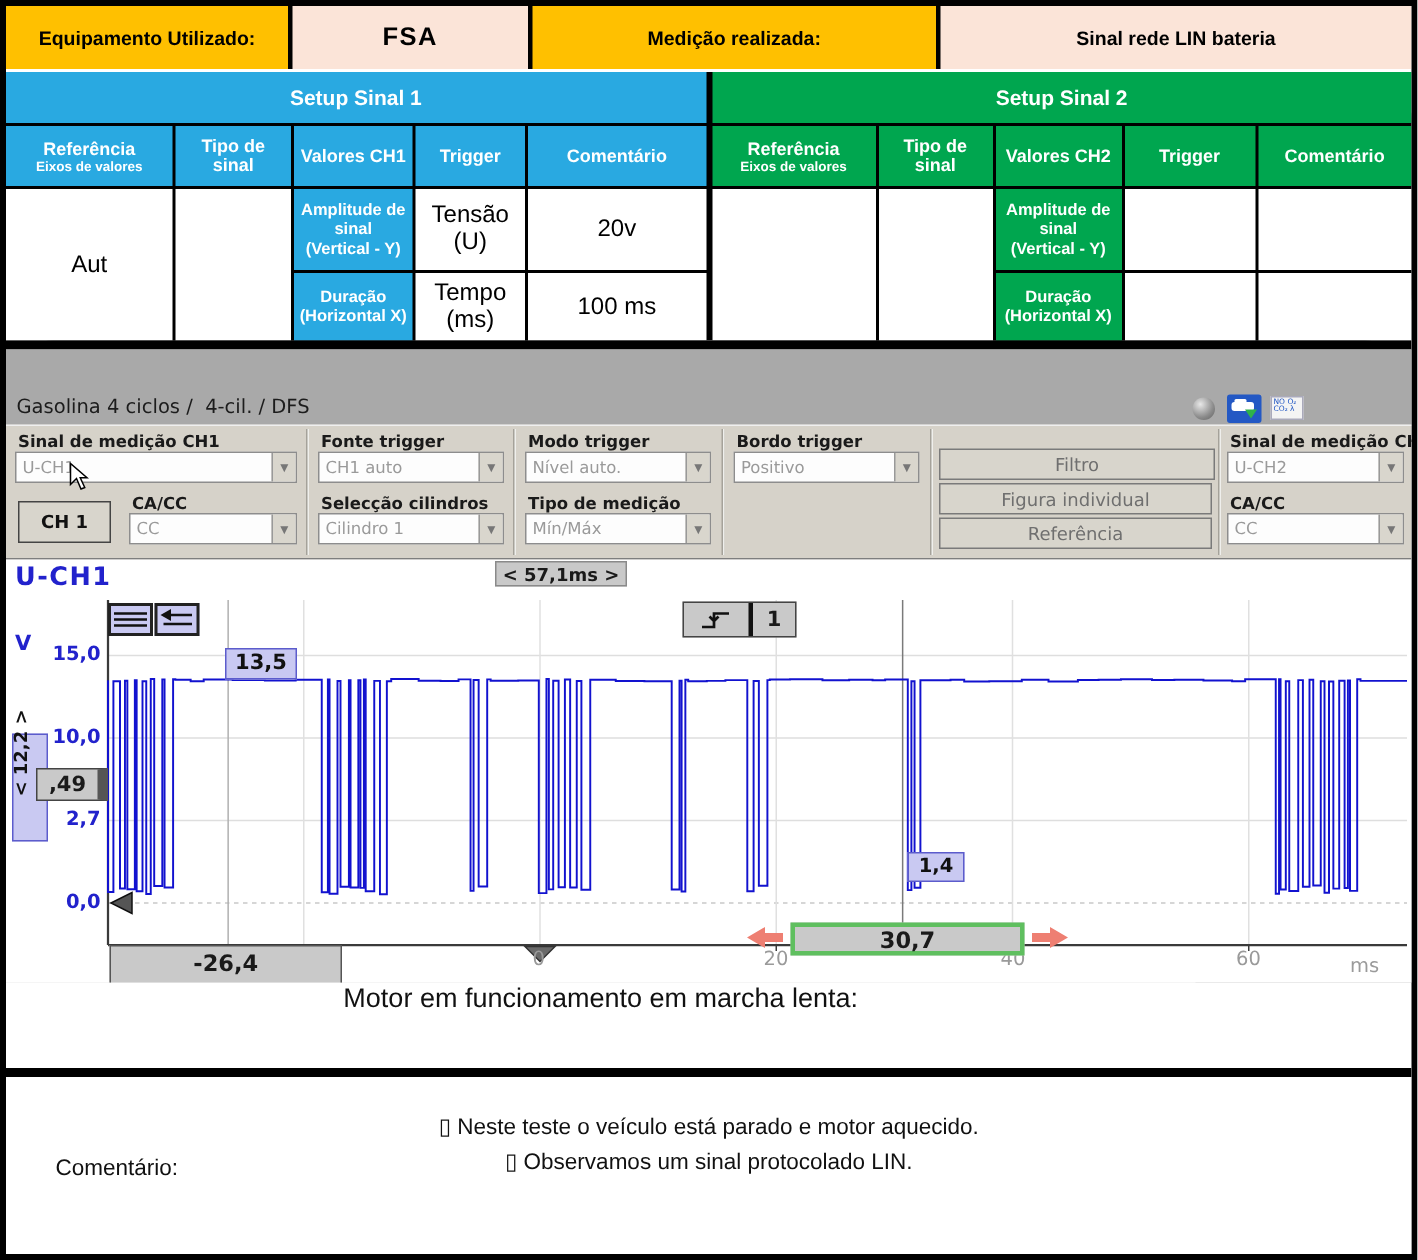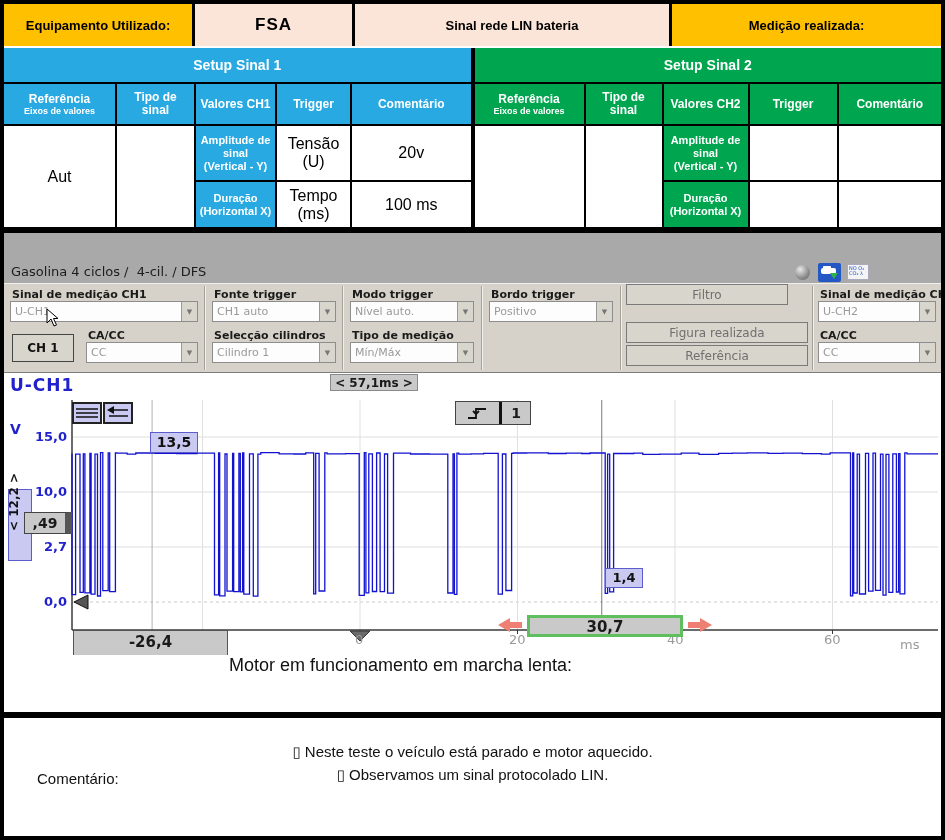--- a/index.html
+++ b/index.html
@@ -72,22 +72,22 @@
   .cursor-arrow{position:absolute;z-index:50;}
 </style>
 </head>
 <body>
 
 <div class="page">
 
   <div class="abs hdr">
     <div class="cell c-orange" style="flex:0 0 188px;font-size:13px;">Equipamento Utilizado:</div>
     <div class="cell c-pink" style="flex:0 0 157px;font-size:17px;letter-spacing:1px;">FSA</div>
+    <div class="cell c-orange" style="flex:0 0 269px;font-size:13px;">Medição realizada:</div>
     <div class="cell c-pink" style="flex:1;font-size:13px;">Sinal rede LIN bateria</div>
-    <div class="cell c-orange" style="flex:0 0 269px;font-size:13px;">Medição realizada:</div>
   </div>
 
   <div class="abs tables">
 
     <div class="stable left">
       <div class="tcell t-blue t-title">Setup Sinal 1</div>
       <div class="tcell t-blue">
         <span class="t-h1">Referência</span>
         <span class="t-h2">Eixos de valores</span>
       </div>
@@ -178,22 +178,22 @@
       <div class="dd" style="left:346px;top:17px;width:124px;">
         <span class="dd-t">Nível auto.</span>
           <span class="dd-b">▼</span>
       </div>
       <span class="glabel" style="left:487px;top:4px;">Bordo trigger</span>
       <div class="dd" style="left:485px;top:17px;width:124px;">
         <span class="dd-t">Positivo</span>
           <span class="dd-b">▼</span>
       </div>
 
-      <div class="wbtn" style="left:622px;top:0;width:162px;height:21px;">Filtro</div>
-      <div class="wbtn" style="left:622px;top:38px;width:182px;height:21px;">Figura realizada</div>
+      <div class="wbtn" style="left:622px;top:15px;width:184px;height:21px;">Filtro</div>
+      <div class="wbtn" style="left:622px;top:38px;width:182px;height:21px;">Figura individual</div>
       <div class="wbtn" style="left:622px;top:61px;width:182px;height:21px;">Referência</div>
 
       <span class="glabel" style="left:816px;top:4px;">Sinal de medição CH2</span>
       <div class="dd" style="left:814px;top:17px;width:118px;">
         <span class="dd-t">U-CH2</span>
           <span class="dd-b">▼</span>
       </div>
 
       <div class="chbtn" style="left:8px;top:50px;width:62px;height:28px;">CH 1</div>
       <span class="glabel" style="left:84px;top:45px;">CA/CC</span>

